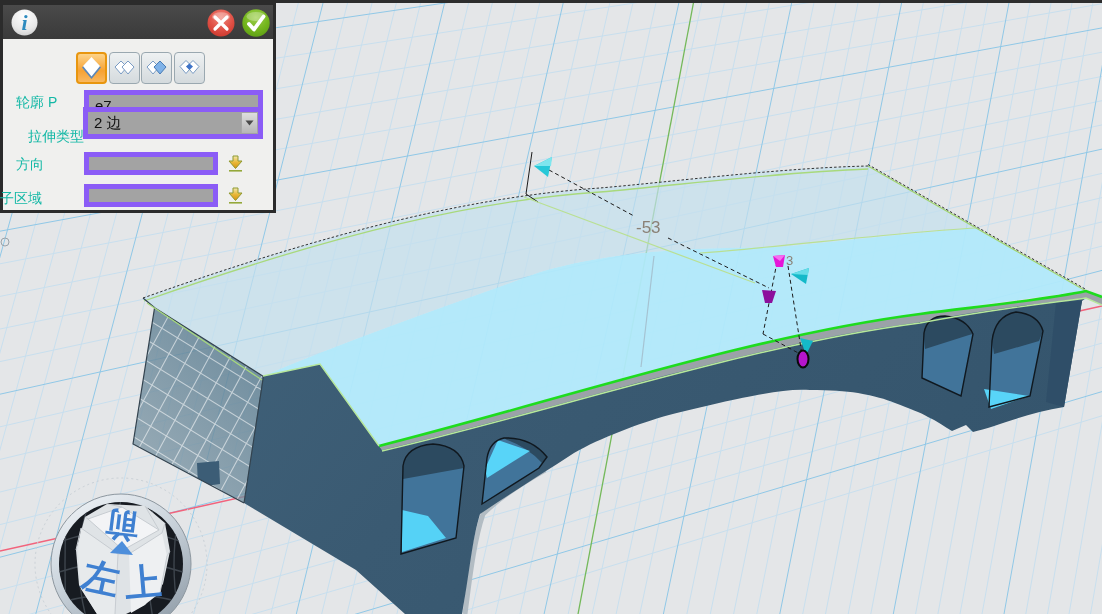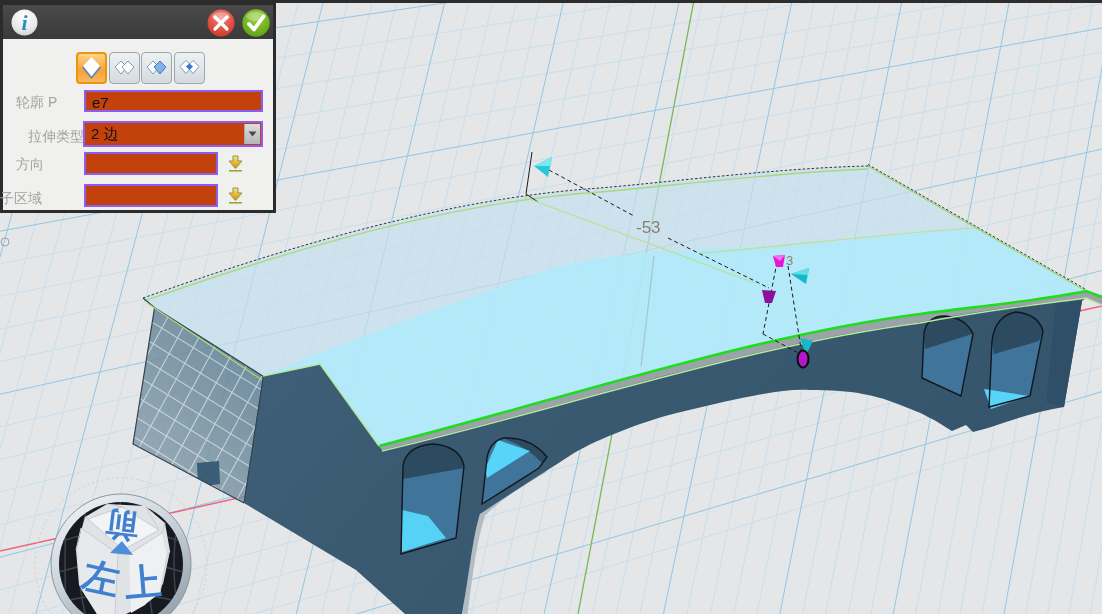--- a/index.html
+++ b/index.html
@@ -3,22 +3,22 @@
 *{margin:0;padding:0;box-sizing:border-box}
 html,body{width:1102px;height:614px;overflow:hidden;position:relative;font-family:"Liberation Sans",sans-serif;background:#e4e6e8}
 #scene{position:absolute;left:0;top:0}
 #dlg{position:absolute;left:0;top:0;width:276px;height:213px;background:#2b2b2b}
 #ttl{position:absolute;left:3px;top:5px;width:270px;height:34px;background:linear-gradient(#4a4a4a,#3a3a3a)}
 #body{position:absolute;left:3px;top:39px;width:270px;height:171px;background:#f0f0ee}
 #info{position:absolute;left:11px;top:9px;width:27px;height:27px}
 .cbtn{position:absolute}
 .tb{position:absolute;top:52px;width:31px;height:32px;border:1px solid #9aa8b0;border-radius:4px;background:linear-gradient(#eef1f2,#d4dadd);display:flex;align-items:center;justify-content:center}
 .tb.sel{background:linear-gradient(#fdd389,#f7a233 60%,#f9b860);border:2px solid #e8960f}
-.lb{position:absolute;font-size:14px;color:#a3a3a3}
-.inp{position:absolute;border:2px solid #8b5cf6;background:#c2410c}
+.lb{position:absolute;font-size:14px;color:#14b8a6}
+.inp{position:absolute;border:5px solid #8b5cf6;background:#a3a3a3}
 .inp span{position:absolute;left:6px;top:2px;font-size:15px;color:#111}
 .inp b{position:absolute;right:1px;top:1px;bottom:1px;width:16px;background:linear-gradient(#dedede,#b6b6b6);display:flex;align-items:center;justify-content:center;border-left:1px solid #a8a8a8}
 .pick{position:absolute}
 </style></head>
 <body>
 <div id="scene"><svg width="1102" height="614" viewBox="0 0 1102 614">
 <defs>
 <linearGradient id="ringg" x1="0" y1="0" x2="0.6" y2="1">
 <stop offset="0" stop-color="#f4f7fa"></stop>
           <stop offset="0.5" stop-color="#ccd5dd"></stop>
@@ -213,21 +213,21 @@
         <path d="M13.5,9.5 L17,12.5 L13.5,16 L10,12.5 Z" fill="#3f74c8"></path>
       </svg>
     </div>
  <span class="lb" style="left:16px;top:94px">轮廓 P</span>
  <span class="lb" style="left:28px;top:128px">拉伸类型</span>
  <span class="lb" style="left:16px;top:156px">方向</span>
  <span class="lb" style="left:0;top:190px">子区域</span>
  <div class="inp" style="left:84px;top:90px;width:179px;height:22px">
       <span>e7</span>
     </div>
- <div class="inp" style="left:83px;top:121px;width:180px;height:26px">
+ <div class="inp" style="left:83px;top:107px;width:180px;height:32px">
       <span>2 边</span>
       <b>
         <svg width="9" height="6" viewBox="0 0 9 6">
           <path d="M0.5,0.5 L8.5,0.5 L4.5,5.5 Z" fill="#4a4a4a"></path>
         </svg>
       </b>
     </div>
  <div class="inp" style="left:84px;top:152px;width:134px;height:23px"></div>
  <div class="inp" style="left:84px;top:184px;width:134px;height:23px"></div>
  <span class="pick" style="left:227px;top:155px"><svg width="17" height="17" viewBox="0 0 17 17">

